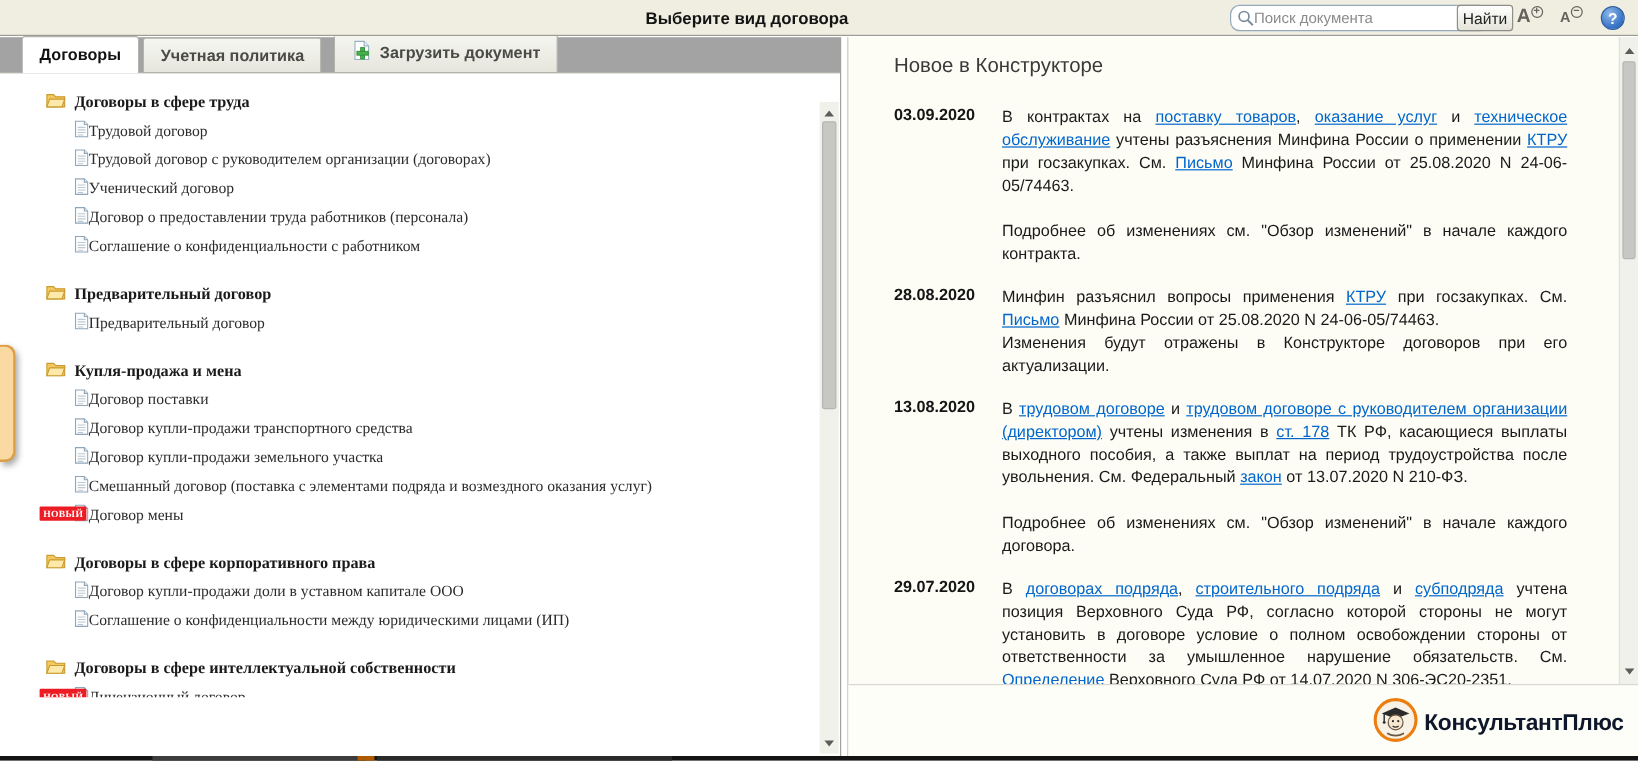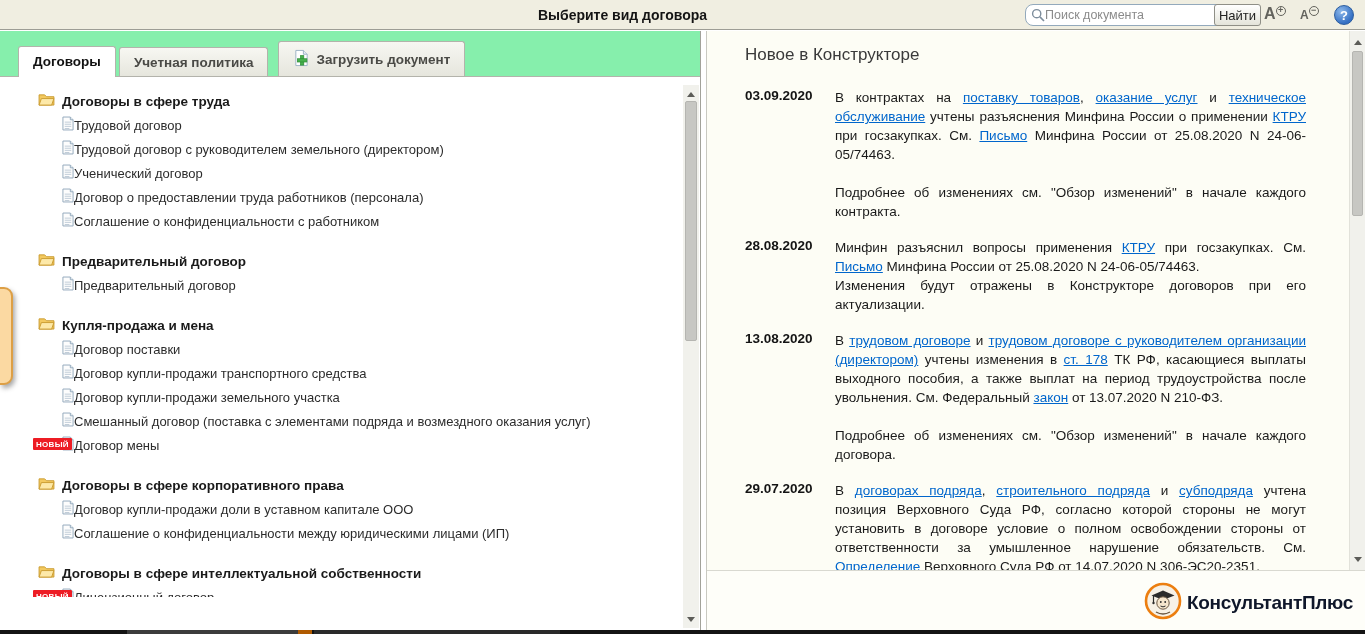--- a/index.html
+++ b/index.html
@@ -28,30 +28,30 @@
                    border:1px solid #63635d; border-radius:50%; width:10px; height:10px;
                    display:inline-flex; align-items:center; justify-content:center; line-height:1; }
   .help-btn { position:absolute; left:1334px; top:5px; width:20px; height:20px; border-radius:50%;
               background:radial-gradient(circle at 35% 30%, #8db8ea, #3570c4 70%);
               border:1px solid #2b5c9e; color:#fff; font-weight:bold; font-size:13px;
               display:flex; align-items:center; justify-content:center; }
 
   
   .left-panel { position:absolute; top:31px; left:0; width:701px; bottom:4px;
                 background:#fff; border-right:1px solid #a2a29a; }
-  .tabbar { height:46px; display:flex; align-items:flex-end; padding-left:18px;
-            border-bottom:1px solid #b3b3ab; background:#86efac; }
+  .tabbar { height:30px; display:flex; align-items:flex-end; padding-left:18px;
+            border-bottom:1px solid #b3b3ab; background:#a3a3a3; }
   .tab { padding:7px 14px 6px; font-size:13.5px; font-weight:bold; color:#4a4a46;
          background:linear-gradient(#f7f7f2,#e6e6dd); border:1px solid #b3b3ab;
          border-bottom:none; border-radius:3px 3px 0 0; margin-right:3px;
          display:flex; align-items:center; gap:6px; position:relative; }
   .tab.active { background:#fff; color:#111; margin-bottom:-1px; padding-bottom:8px; }
   .tab.upload { margin-left:7px; }
 
-  .tree { padding:12px 0 0 38px; overflow:hidden; height:520px; }
+  .tree { padding:12px 0 0 38px; overflow:hidden; height:520px;font-family:Liberation Serif, serif; }
   .cat { margin-bottom:16px; }
   .cat-header { display:flex; align-items:center; gap:7px; height:24px;
                 font-size:13.5px; font-weight:bold; color:#1a1a1a; }
   .item { display:flex; align-items:center; gap:0; height:24px; padding-left:24px;
           font-size:13px; color:#2c2c2c; position:relative; }
   .badge { position:absolute; left:-5px; top:5px; background:#ed1c24; color:#fff;
            font-size:8px; font-weight:bold; padding:1.5px 3px; border-radius:1px;
            letter-spacing:0.3px; }
 
   
@@ -169,21 +169,21 @@
         </div>
         <div class="item">
           <span><svg width="12" height="15" viewBox="0 0 13 16">
               <path d="M1 1 h8 l3 3 v11 H1 z" fill="#fdfdfd" stroke="#8fa6ba" stroke-width="1"></path>
               <path d="M9 1 v3 h3" fill="#e8eef4" stroke="#8fa6ba" stroke-width="1"></path>
               <line x1="3" y1="6.5" x2="10" y2="6.5" stroke="#bcc9d5"></line>
               <line x1="3" y1="8.8" x2="10" y2="8.8" stroke="#bcc9d5"></line>
               <line x1="3" y1="11.1" x2="10" y2="11.1" stroke="#bcc9d5"></line>
               <line x1="3" y1="13.4" x2="8" y2="13.4" stroke="#bcc9d5"></line>
             </svg></span>
-          <span>Трудовой договор с руководителем земельного (директором)</span>
+          <span>Трудовой договор с руководителем организации (договорах)</span>
         </div>
         <div class="item">
           <span><svg width="12" height="15" viewBox="0 0 13 16">
               <path d="M1 1 h8 l3 3 v11 H1 z" fill="#fdfdfd" stroke="#8fa6ba" stroke-width="1"></path>
               <path d="M9 1 v3 h3" fill="#e8eef4" stroke="#8fa6ba" stroke-width="1"></path>
               <line x1="3" y1="6.5" x2="10" y2="6.5" stroke="#bcc9d5"></line>
               <line x1="3" y1="8.8" x2="10" y2="8.8" stroke="#bcc9d5"></line>
               <line x1="3" y1="11.1" x2="10" y2="11.1" stroke="#bcc9d5"></line>
               <line x1="3" y1="13.4" x2="8" y2="13.4" stroke="#bcc9d5"></line>
             </svg></span>

